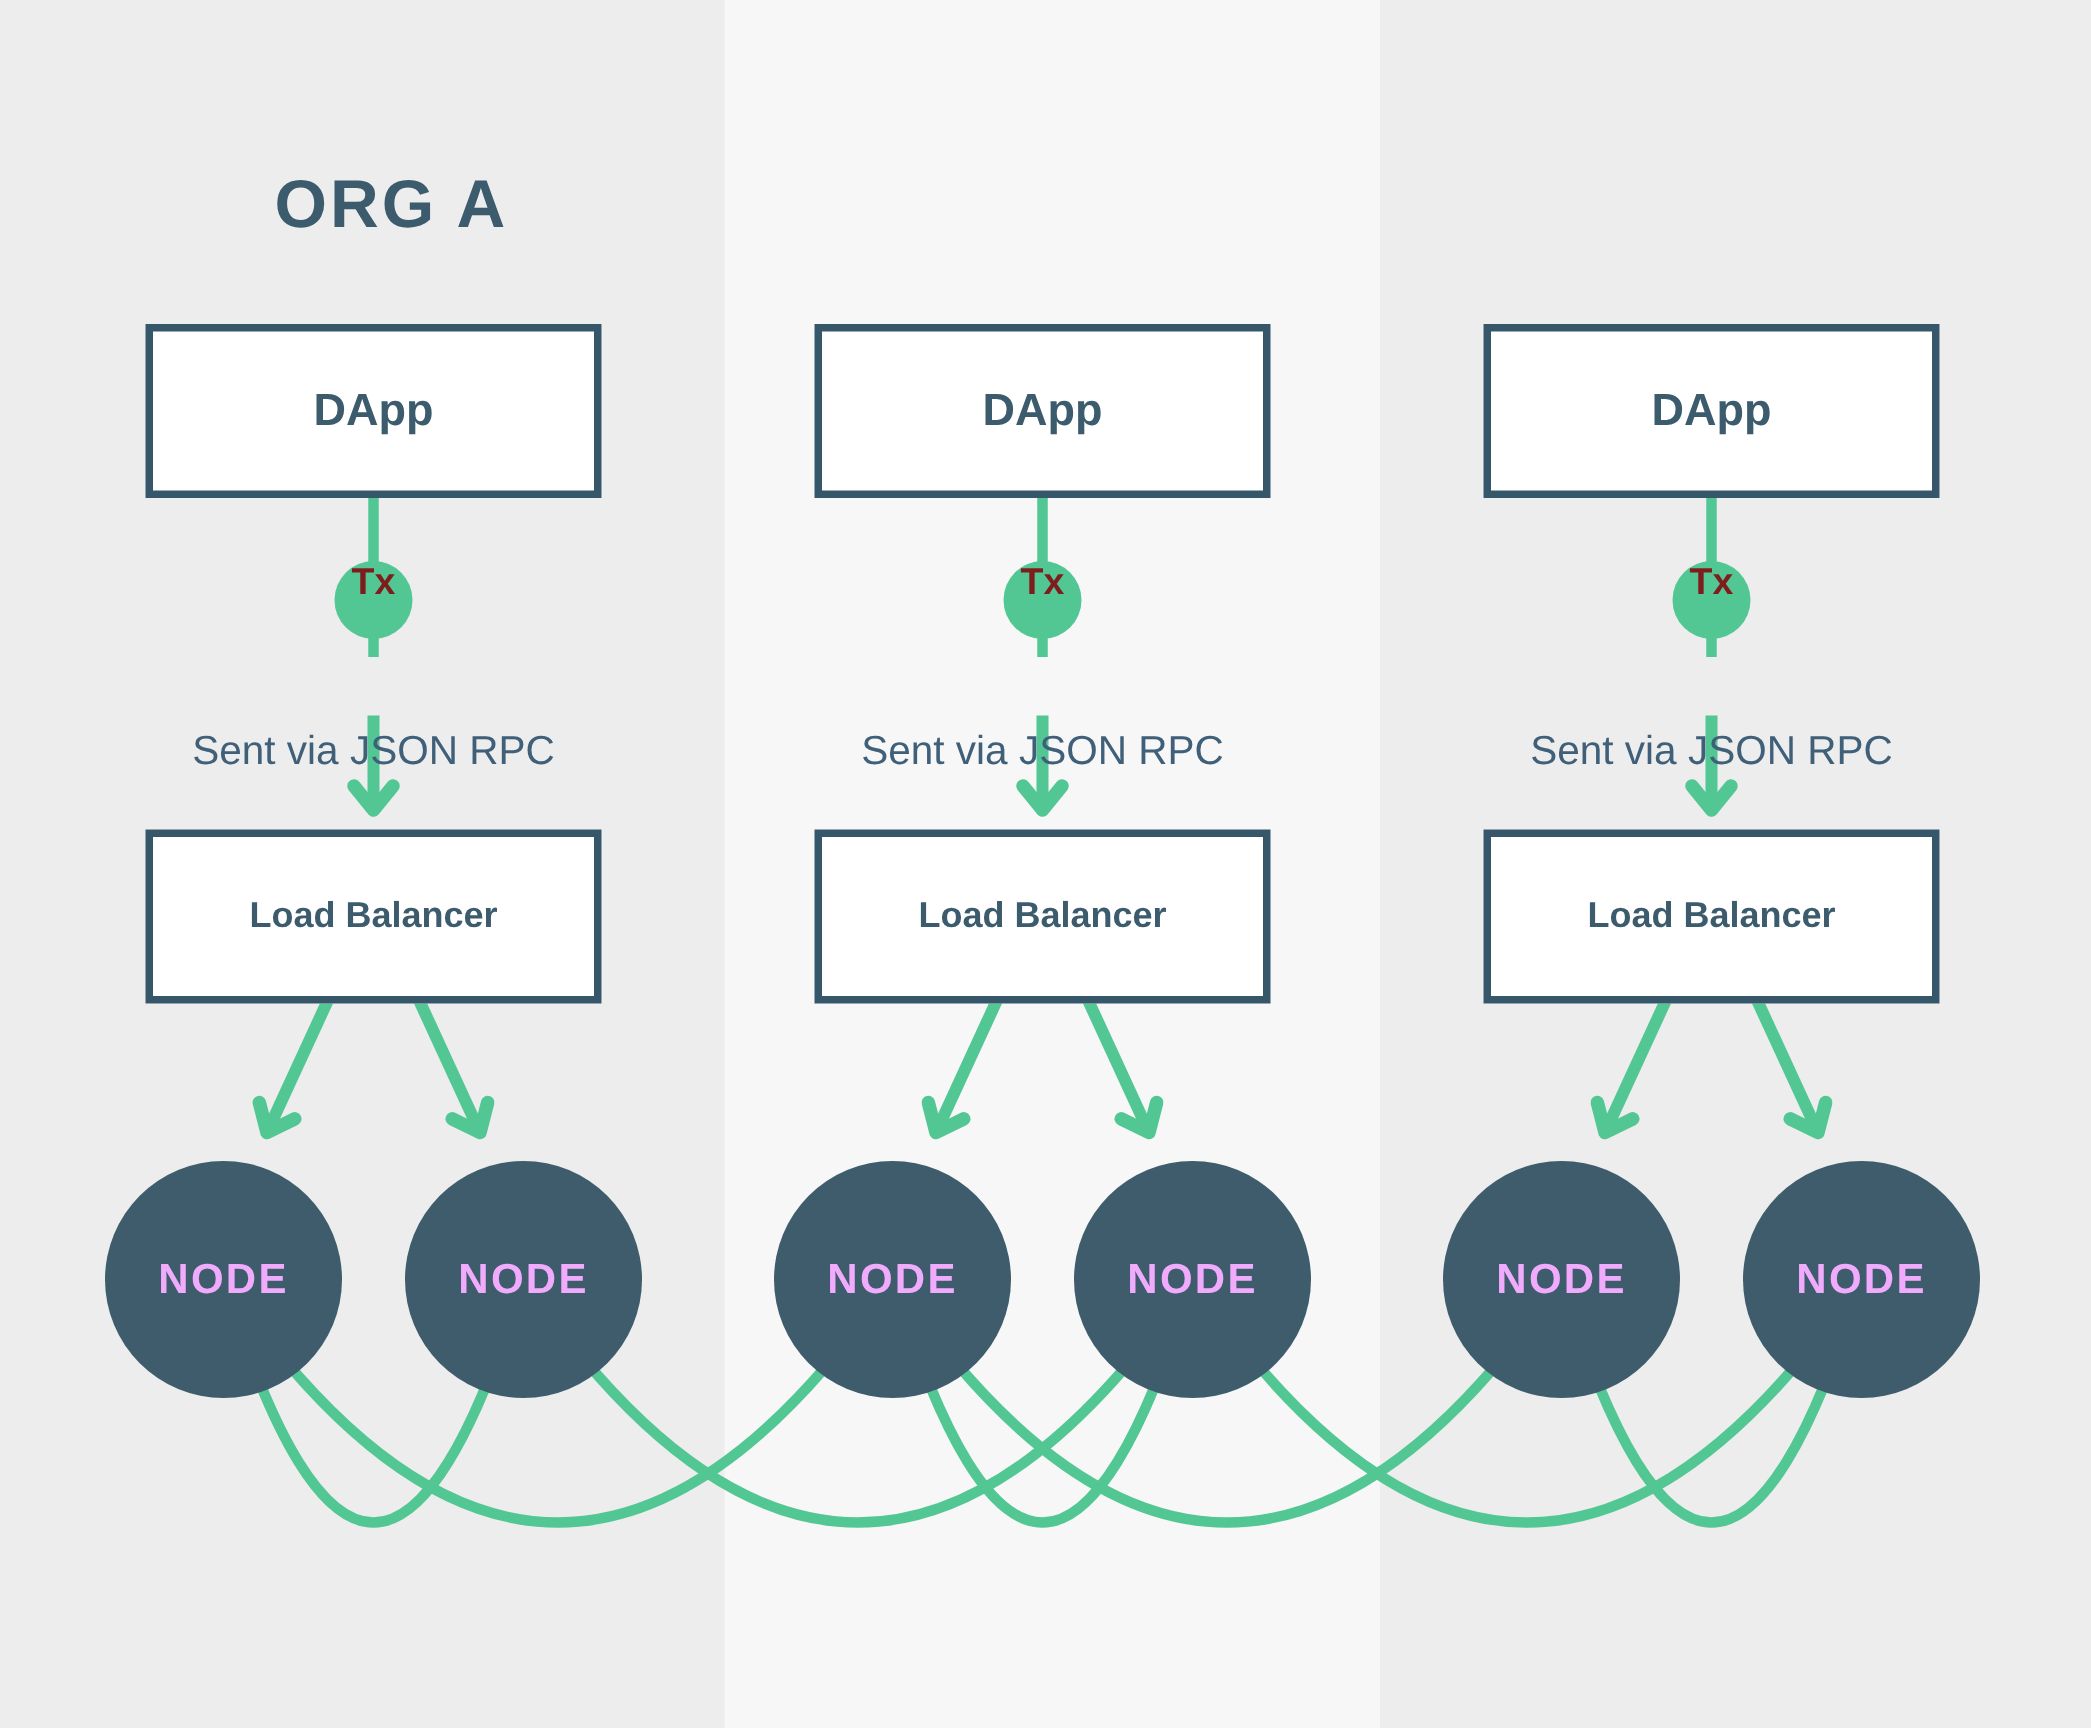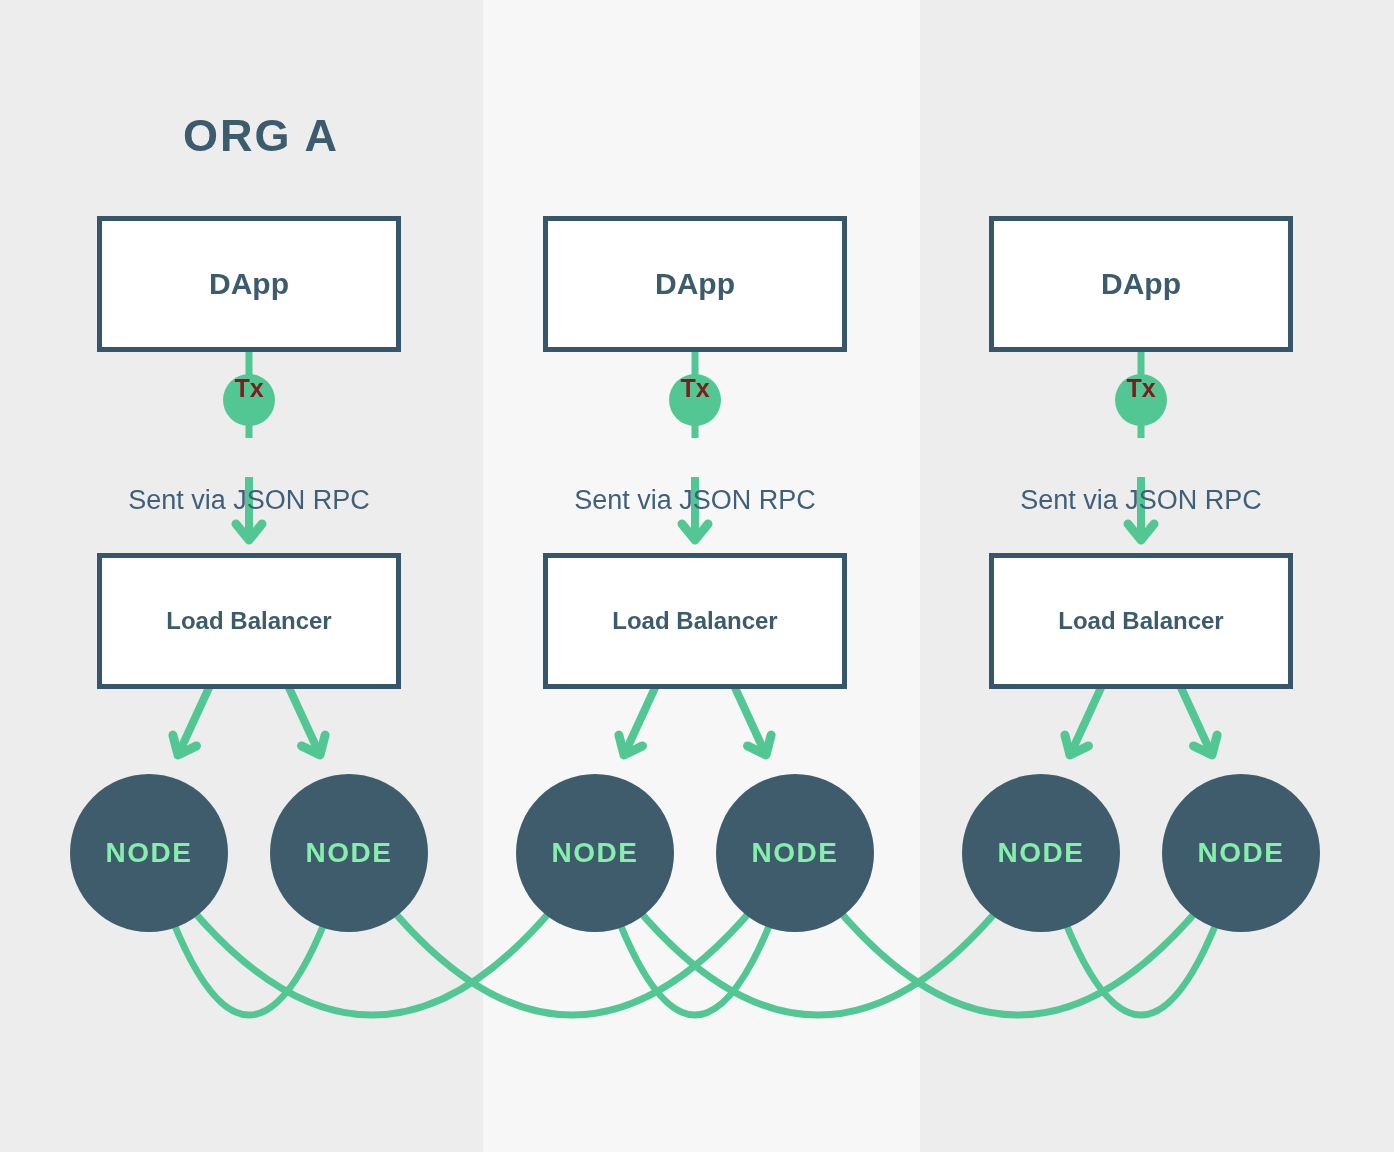--- a/index.html
+++ b/index.html
@@ -15,39 +15,39 @@
   #diagram-svg{position:absolute;left:0;top:0;z-index:1;}
   .org-col{position:absolute;top:0;width:400px;height:1152px;z-index:2;}
   #org-col-a{left:49px;}
   #org-col-b{left:495px;}
   #org-col-c{left:941px;}
   .org-title{
     position:absolute;left:12px;top:110px;width:400px;text-align:center;
     font-size:45px;font-weight:bold;letter-spacing:2px;color:#3c5c6e;
   }
   .box{
-    position:absolute;left:48px;width:304px;height:136px;box-sizing:border-box;
+    position:absolute;left:48px;width:304px;height:116px;box-sizing:border-box;
     background:#ffffff;border:5px solid #36566a;
     display:flex;align-items:center;justify-content:center;
     color:#3c5c6e;font-weight:bold;
   }
   .dapp-box{top:216px;font-size:30px;}
   .lb-box{top:553px;font-size:24px;}
   .tx-badge{
     position:absolute;left:174px;top:374px;width:52px;height:52px;border-radius:50%;
     background:#52c794;color:#7f1d1d;font-weight:bold;font-size:25px;
     display:flex;align-items:flex-start;justify-content:center;
   }
   .rpc-label{
     position:absolute;left:0;top:440px;width:400px;height:32px;text-align:center;
     font-size:27px;color:#40607a;line-height:32px;margin-top:44px;
   }
   .node{
     position:absolute;top:774px;width:158px;height:158px;border-radius:50%;
-    background:#3e5c6b;color:#86efac;font-weight:bold;font-size:28px;letter-spacing:1.5px;
+    background:#3e5c6b;color:#f0abfc;font-weight:bold;font-size:28px;letter-spacing:1.5px;
     display:flex;align-items:center;justify-content:center;
   }
   .node-left{left:21px;}
   .node-right{left:221px;}
 </style>
 </head>
 <body>
 
 <div class="band" id="band-a" style="background:#ecedec;"></div>
 <div class="band" id="band-b" style="background:#f7f7f7;"></div>

